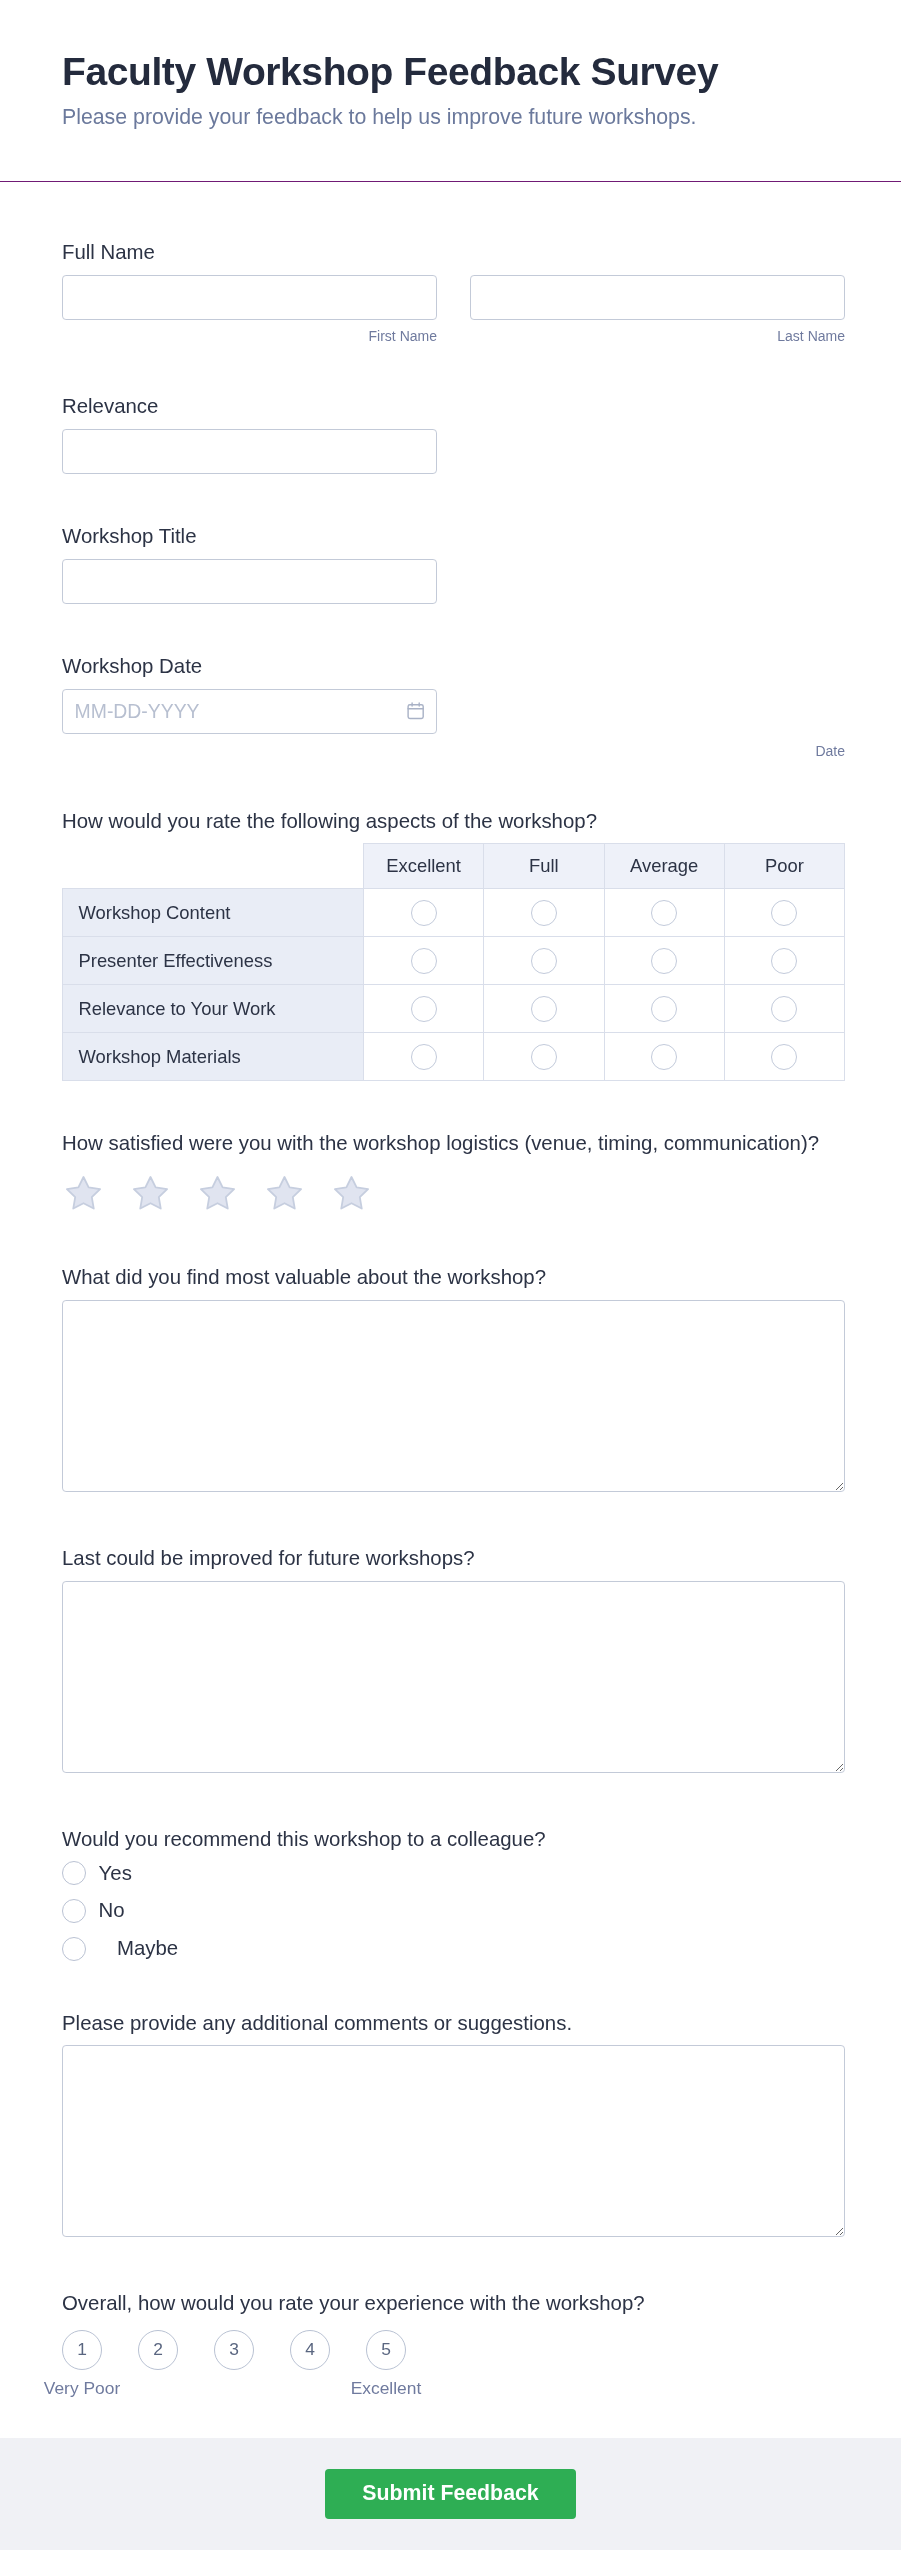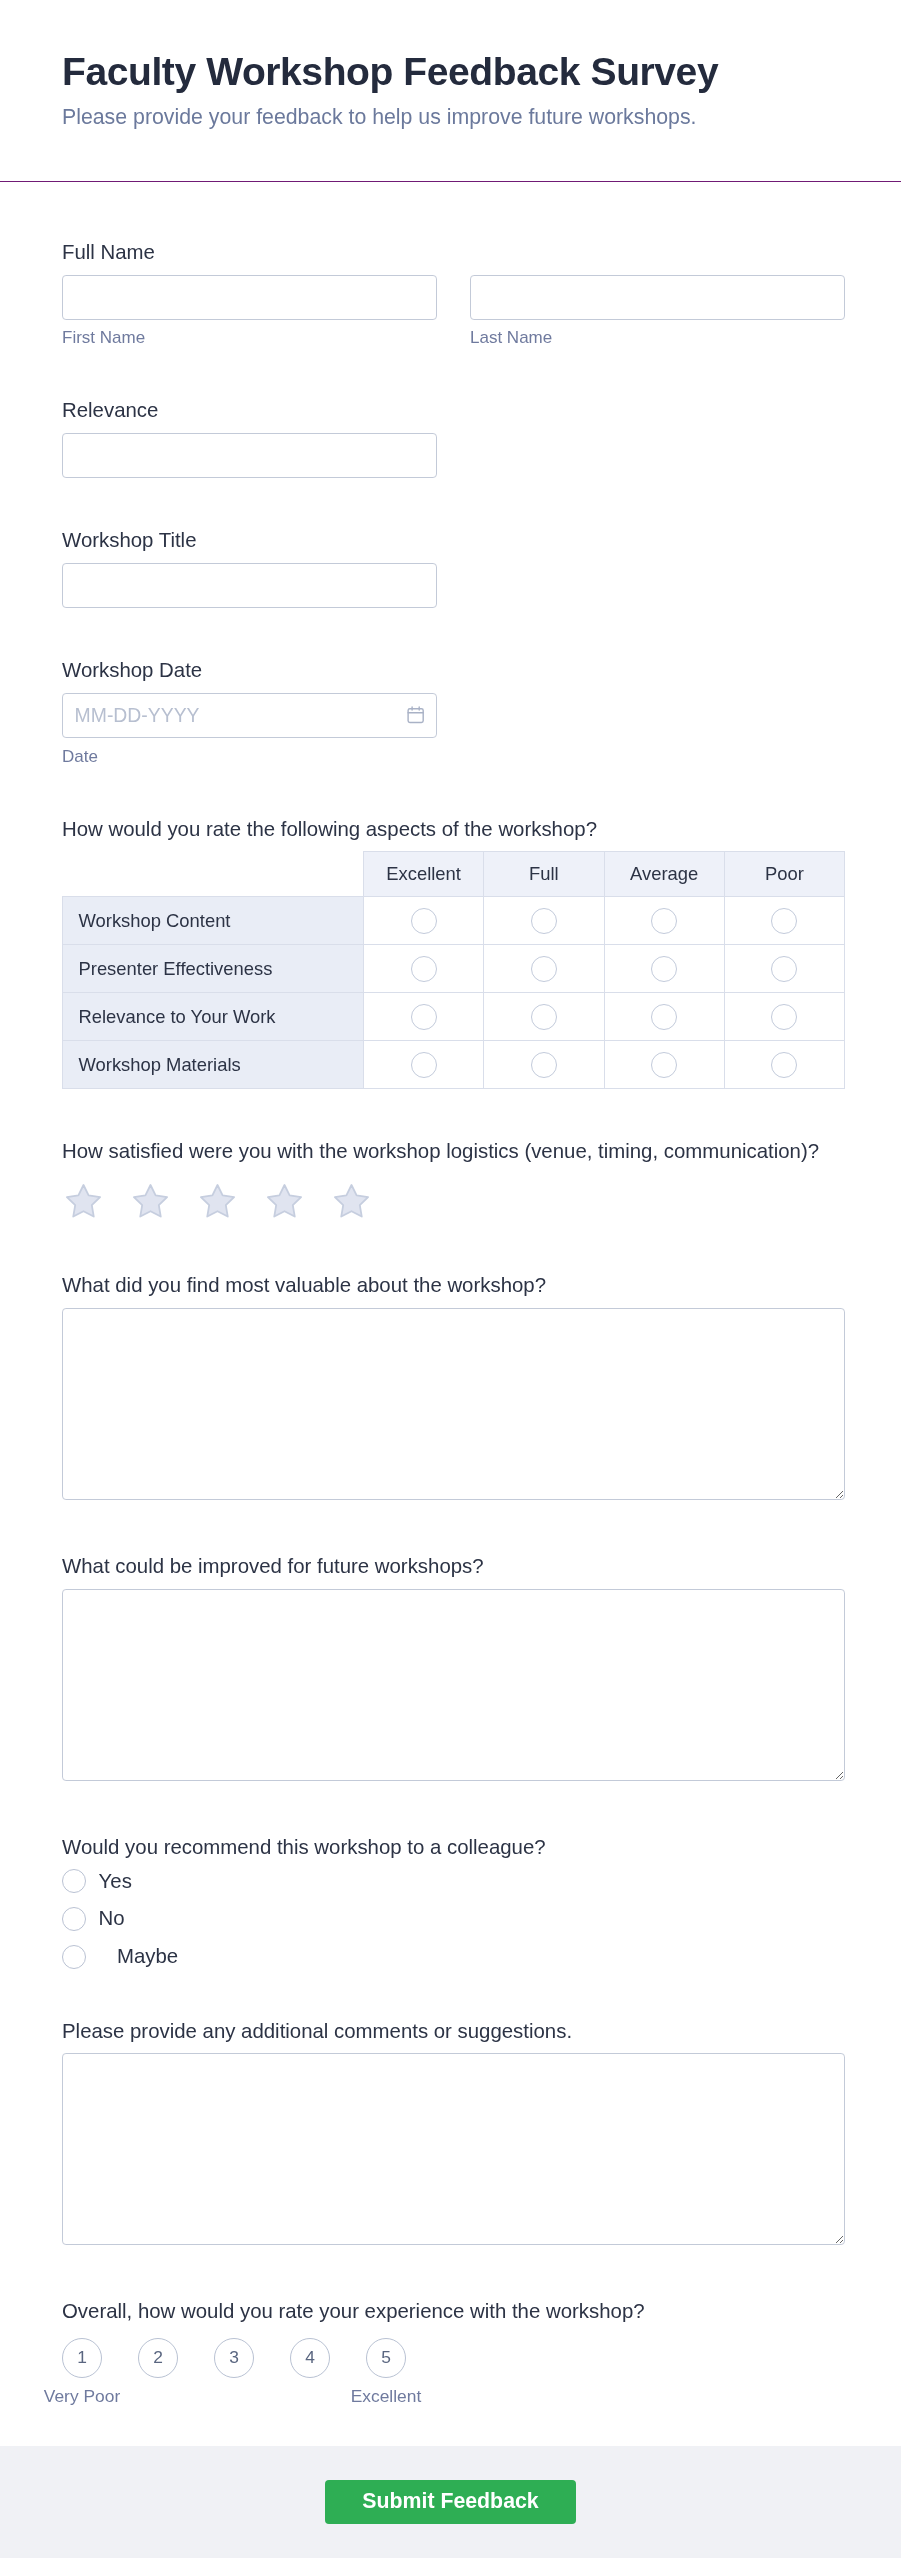--- a/index.html
+++ b/index.html
@@ -55,21 +55,21 @@
     color: #2c3345;
     background: #fff;
     outline: none;
     font-family: inherit;
   }
   .text-input::placeholder { color: #b7bfd0; }
   .short { width: 375px; display: block; }
 
   .name-row { display: flex; gap: 33px; }
   .name-col { flex: 1; }
-  .sublabel { margin-top: 8.7px; font-size: 17px; color: #6f7a9e; }
+  .sublabel { margin-top: 8.7px; font-size: 14px; color: #6f7a9e; text-align: right; }
 
   .date-wrap { position: relative; width: 375px; }
   .date-wrap .text-input { padding-right: 43px; }
   .calendar-icon {
     position: absolute; right: 10.7px; top: 50%;
     transform: translateY(-50%);
     width: 21.3px; height: 21.3px; cursor: pointer;
   }
 
   
@@ -173,21 +173,21 @@
     height: 112px;
     display: flex; align-items: center; justify-content: center;
   }
   .submit-btn {
     background: #2eae54;
     color: #ffffff;
     border: none;
     border-radius: 3.9px;
     font-size: 21.3px;
     font-weight: 600;
-    height: 44px;
+    height: 50px;
     padding: 0 37px;
     cursor: pointer;
     font-family: inherit;
   }
   .bottom-spacer { height: 22px; background: #ffffff; }
 </style>
 </head>
 <body>
 
 <div class="page">
@@ -309,21 +309,21 @@
           </svg>
       </div>
     </section>
 
     <section class="question">
       <span class="q-label">What did you find most valuable about the workshop?</span>
       <textarea class="textarea" style=""></textarea>
     </section>
 
     <section class="question">
-      <span class="q-label">What could be improved for future workshops?</span>
+      <span class="q-label">Last could be improved for future workshops?</span>
       <textarea class="textarea" style=""></textarea>
     </section>
 
     <section class="question">
       <span class="q-label">Would you recommend this workshop to a colleague?</span>
       <div class="radio-list">
         <div class="radio-option">
           <span class="radio-circle"></span>
           <span class="radio-text">Yes</span>
         </div>

